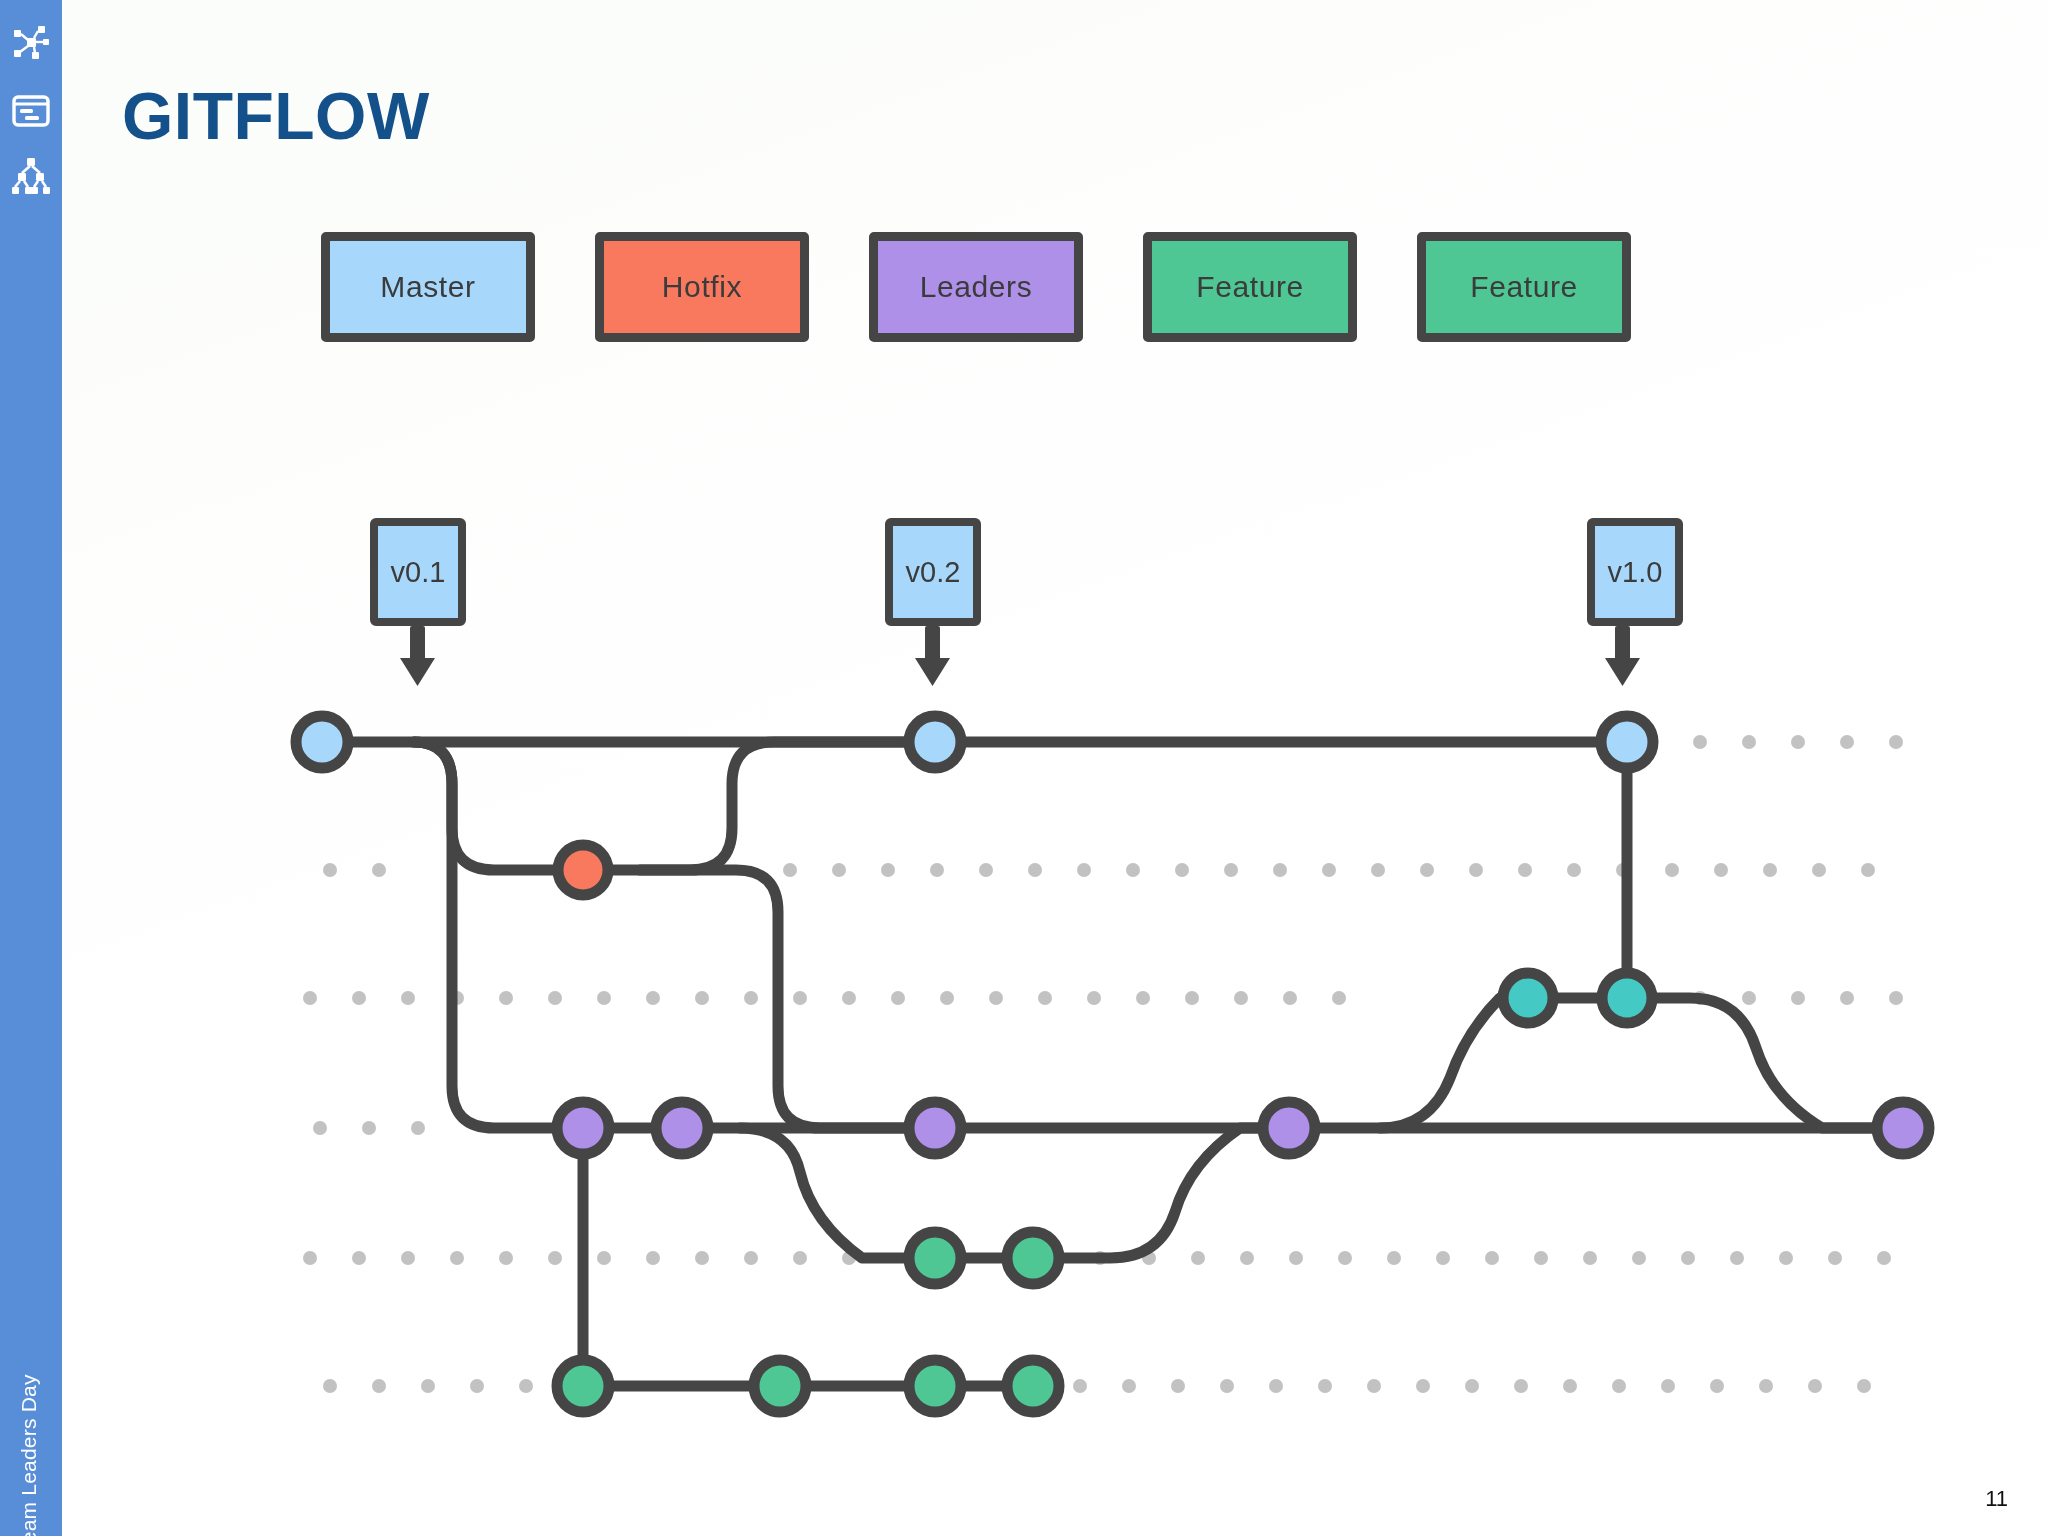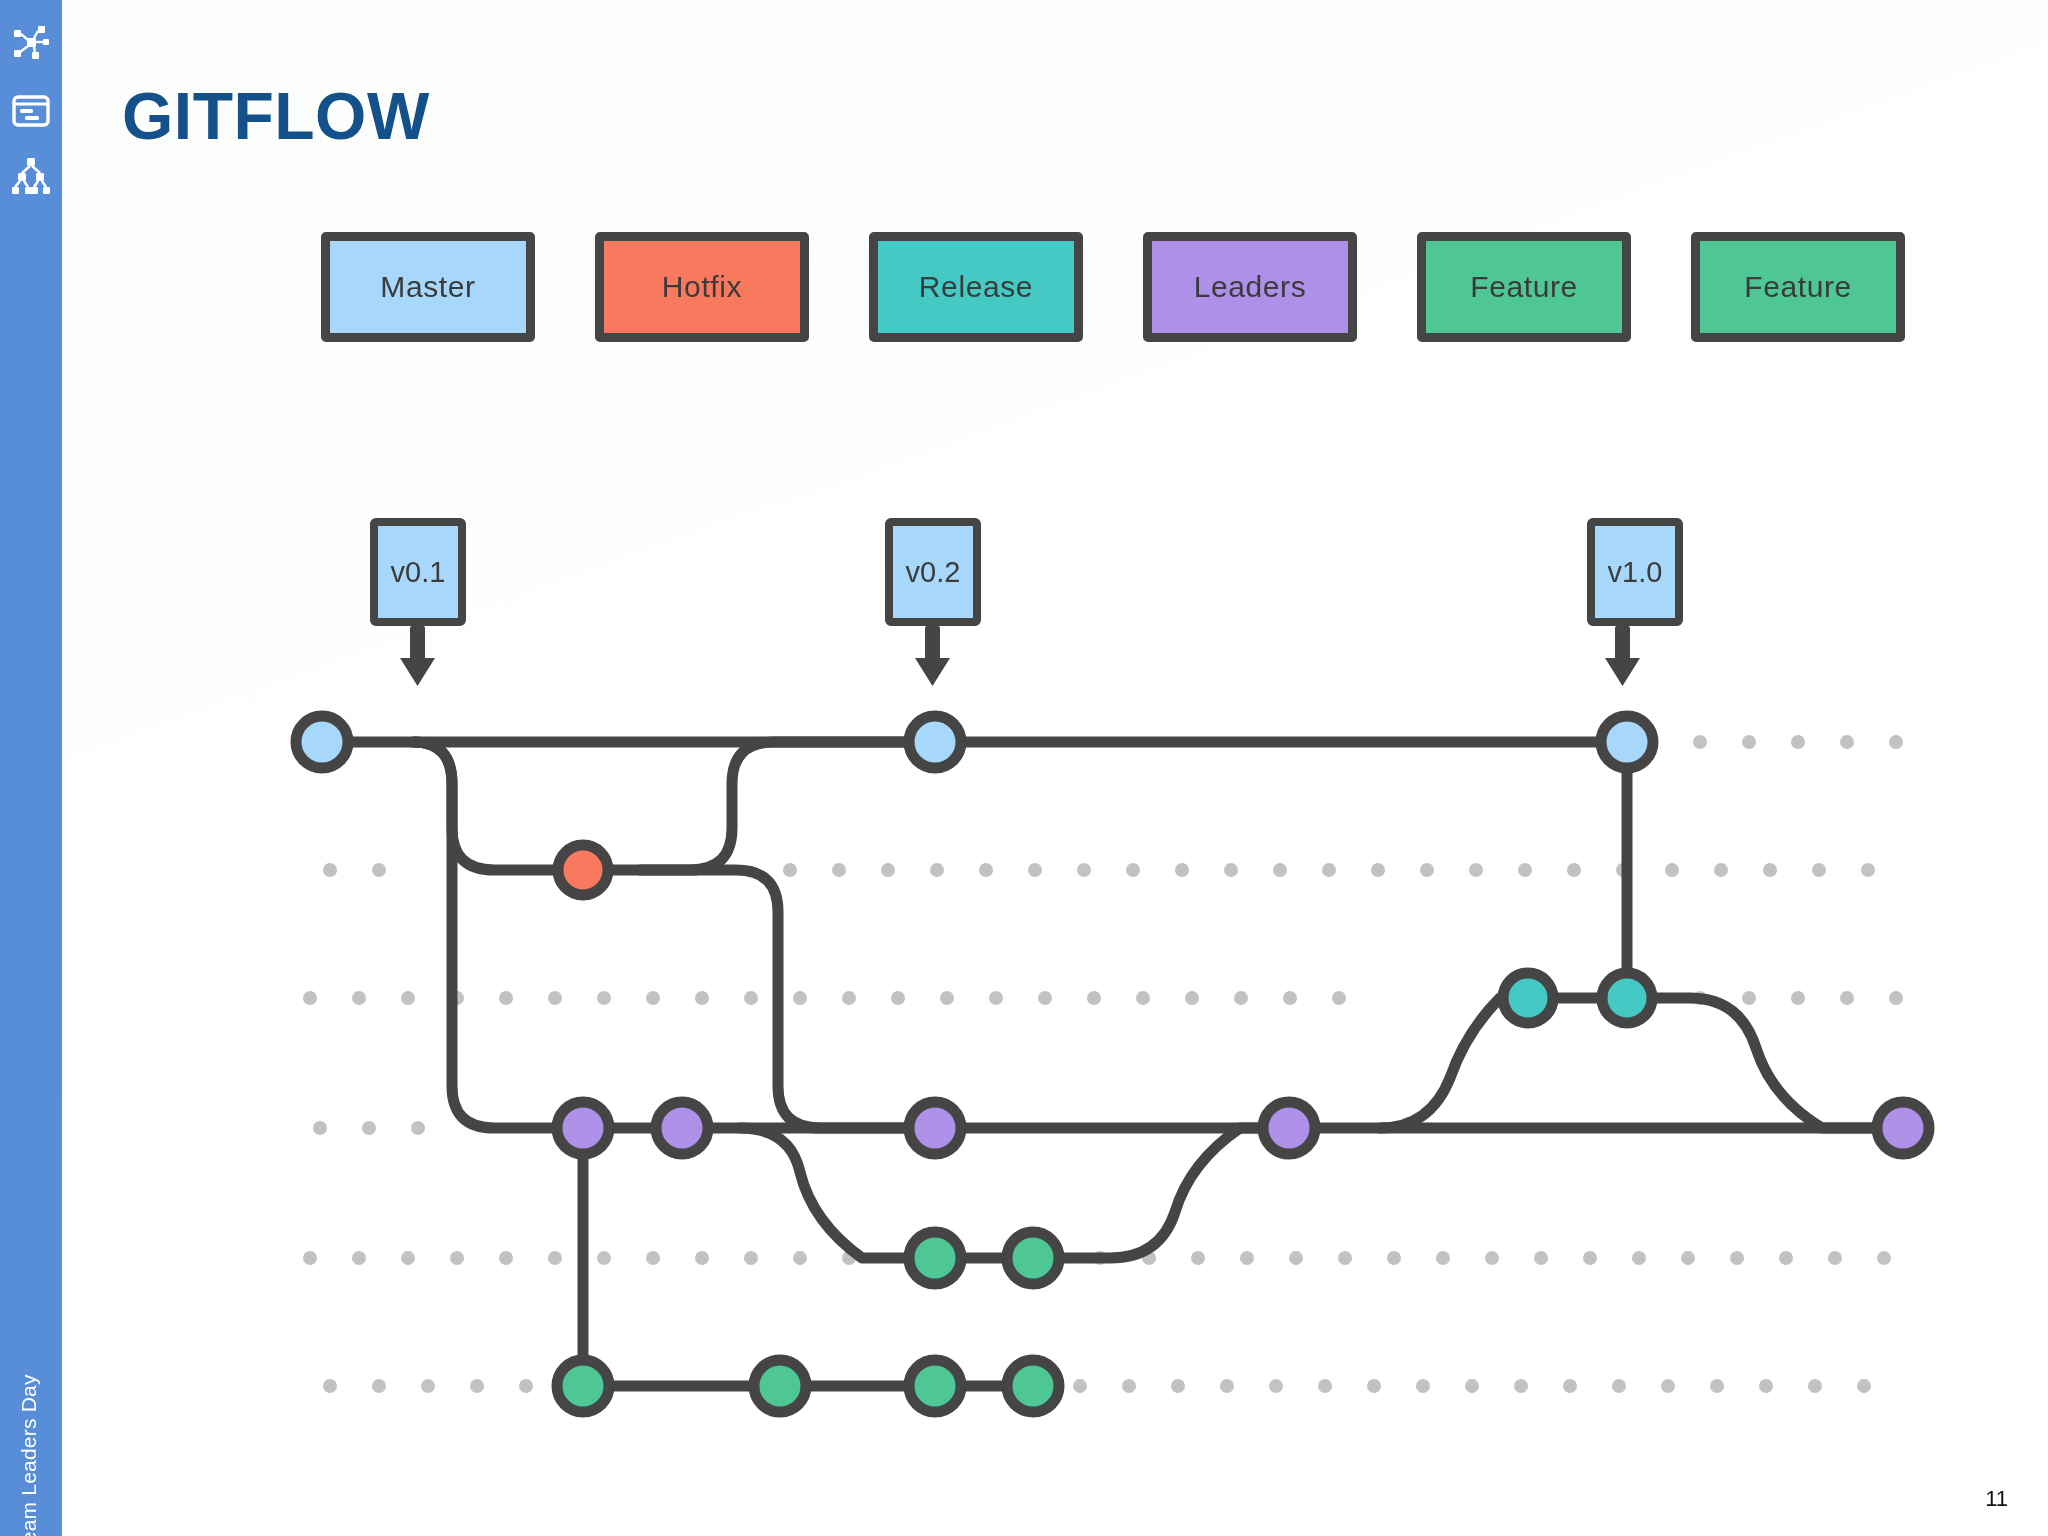--- a/index.html
+++ b/index.html
@@ -187,21 +187,20 @@
     </div>
 
     <div id="rail-caption">Go# Conferences – Team Leaders Day</div>
   </div>
 
   <div id="page-title">GITFLOW</div>
 
   <div id="legend">
     <div class="legend-chip" style="background:#a7d8fb">Master</div>
     <div class="legend-chip" style="background:#f9795e">Hotfix</div>
-    <div class="legend-chip" style="background:#45c9c4">Release</div>
     <div class="legend-chip" style="background:#ae90e8">Leaders</div>
     <div class="legend-chip" style="background:#4fc795">Feature</div>
     <div class="legend-chip" style="background:#4fc795">Feature</div>
   </div>
 
   <div class="vtag" style="left:370px; top:518px;">v0.1</div>
   <div class="vtag" style="left:885px; top:518px;">v0.2</div>
   <div class="vtag" style="left:1587px; top:518px;">v1.0</div>
 
   <div id="graph">

